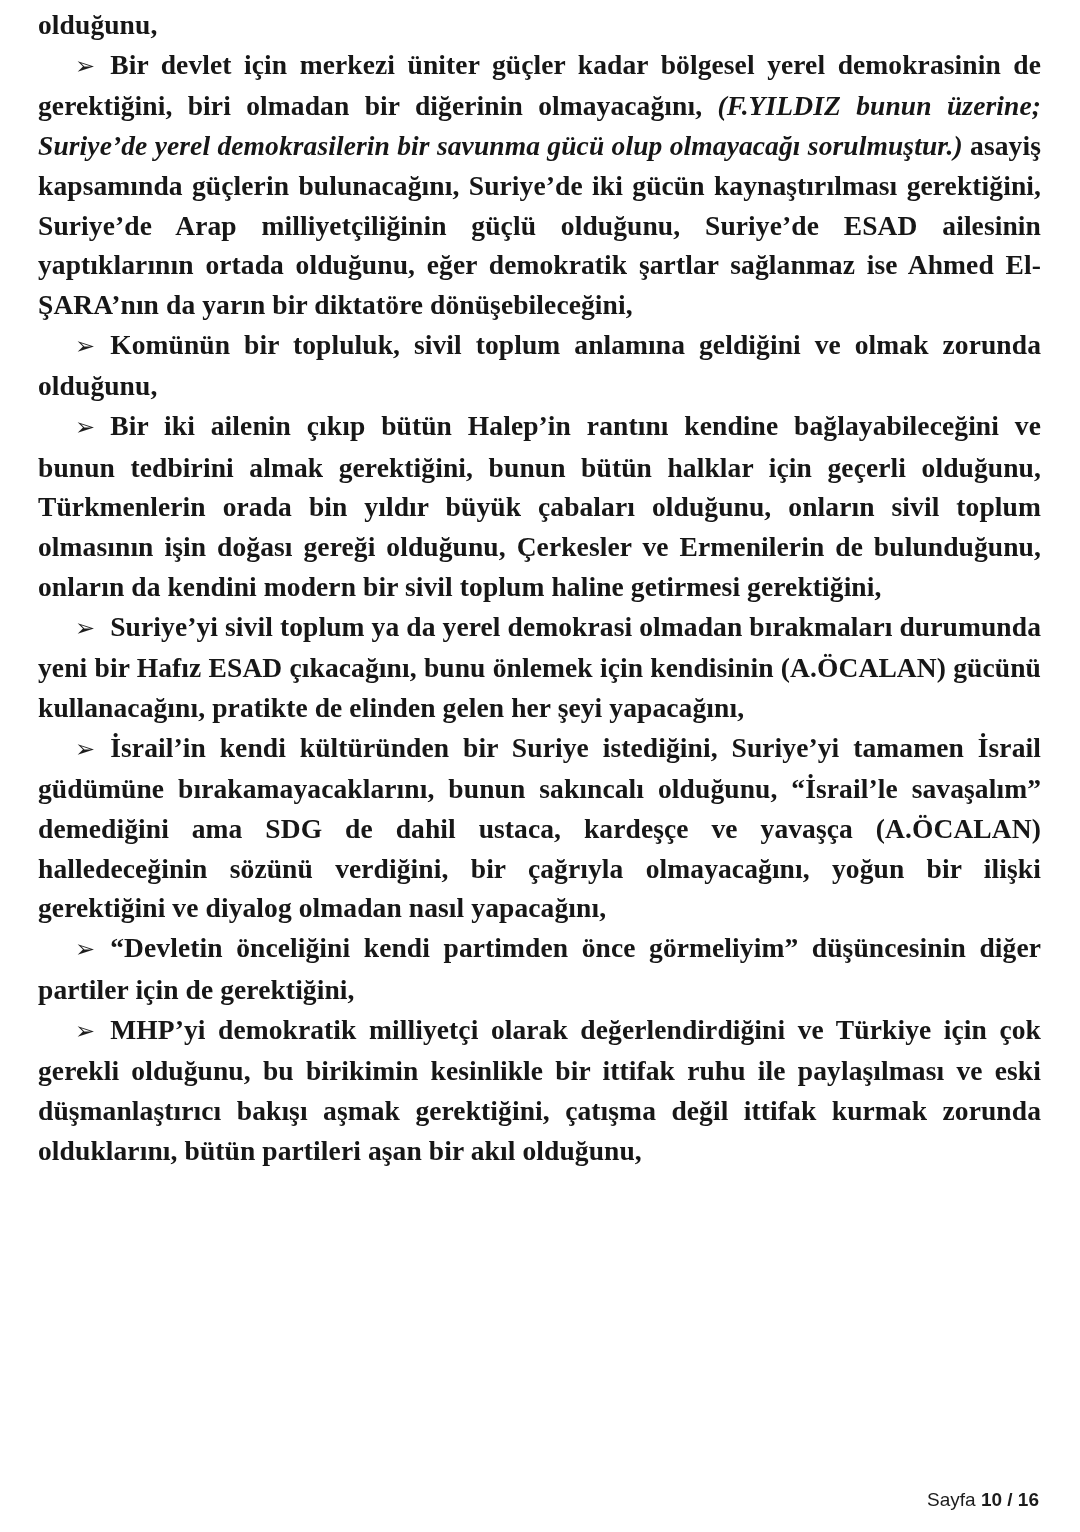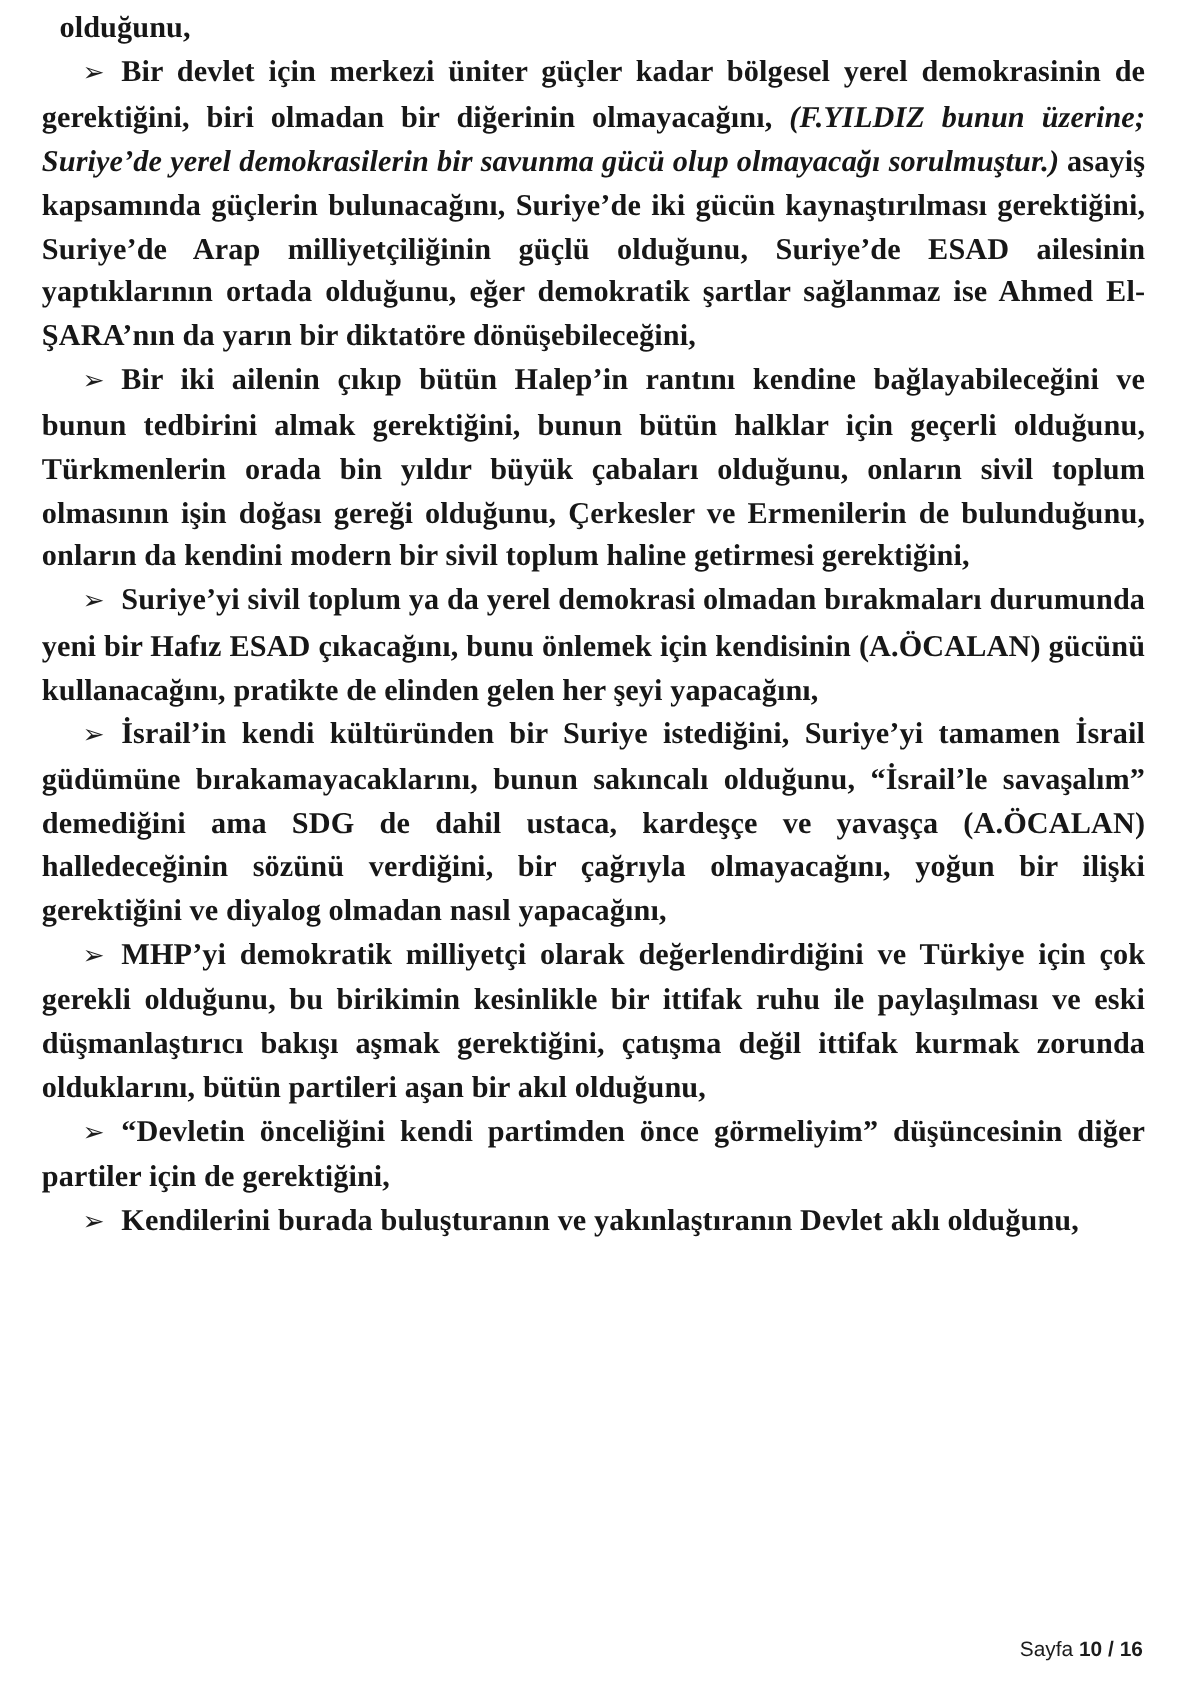--- a/index.html
+++ b/index.html
@@ -17,21 +17,21 @@
     width:1003px;
   }
   .para{
     margin:0;
     font-size:27.5px;
     line-height:39.7px;
     text-align:justify;
     letter-spacing:0.1px;
   }
   .para.bullet{ text-indent:37px; }
-  .para.cont{ text-indent:0;margin-left:16px; }
+  .para.cont{ text-indent:0; }
   .para.justify-last{ text-align-last:justify; }
   .bullet-icon{
     font-family:"DejaVu Sans",sans-serif;
     font-weight:400;
     font-style:normal;
     font-size:24px;
     margin-right:15px;
     color:#1d1d1d;
   }
   .r{ font-weight:700; font-style:normal; }
@@ -47,21 +47,21 @@
   }
   .footer .num{ font-weight:700; }
 </style>
 </head>
 <body>
 
 <div class="page">
   <div class="content" id="doc-content">
       <p class="para cont"><span class="b">olduğunu,</span></p>
       <p class="para bullet"><span class="bullet-icon">➢</span><span class="b">Bir devlet için merkezi üniter güçler kadar bölgesel yerel demokrasinin de gerektiğini, biri olmadan bir diğerinin olmayacağını, </span><span class="bi">(F.YILDIZ bunun üzerine; Suriye’de yerel demokrasilerin bir savunma gücü olup olmayacağı sorulmuştur.)</span><span class="b"> asayiş kapsamında güçlerin bulunacağını,</span><span class="r"> Suriye’de iki gücün kaynaştırılması gerektiğini, Suriye’de Arap milliyetçiliğinin güçlü olduğunu, Suriye’de ESAD ailesinin yaptıklarının ortada olduğunu, eğer demokratik şartlar sağlanmaz ise Ahmed El-ŞARA’nın da yarın bir diktatöre dönüşebileceğini,</span></p>
+      <p class="para bullet"><span class="bullet-icon">➢</span><span class="b">Komünün bir topluluk, sivil toplum anlamına geldiğini ve olmak zorunda olduğunu,</span></p>
       <p class="para bullet"><span class="bullet-icon">➢</span><span class="r">Bir iki ailenin çıkıp bütün Halep’in rantını kendine bağlayabileceğini ve bunun tedbirini almak gerektiğini, bunun bütün halklar için geçerli olduğunu, Türkmenlerin orada bin yıldır büyük çabaları olduğunu, onların sivil toplum olmasının işin doğası gereği olduğunu, Çerkesler ve Ermenilerin de bulunduğunu, onların da kendini modern bir sivil toplum haline getirmesi gerektiğini,</span></p>
       <p class="para bullet"><span class="bullet-icon">➢</span><span class="b">Suriye’yi sivil toplum ya da yerel demokrasi olmadan bırakmaları durumunda yeni bir Hafız ESAD çıkacağını, bunu önlemek için kendisinin (A.ÖCALAN) gücünü kullanacağını, pratikte de elinden gelen her şeyi yapacağını,</span></p>
       <p class="para bullet"><span class="bullet-icon">➢</span><span class="b">İsrail’in kendi kültüründen bir Suriye istediğini, Suriye’yi tamamen İsrail güdümüne bırakamayacaklarını, bunun sakıncalı olduğunu, “İsrail’le savaşalım” demediğini ama SDG de dahil ustaca, kardeşçe ve yavaşça (A.ÖCALAN) halledeceğinin sözünü verdiğini, bir çağrıyla olmayacağını, yoğun bir ilişki gerektiğini ve diyalog olmadan nasıl yapacağını,</span></p>
+      <p class="para bullet"><span class="bullet-icon">➢</span><span class="b">“Devletin önceliğini kendi partimden önce görmeliyim” düşüncesinin diğer partiler için de gerektiğini,</span></p>
       <p class="para bullet"><span class="bullet-icon">➢</span><span class="r">MHP’yi demokratik milliyetçi olarak değerlendirdiğini ve Türkiye için çok gerekli olduğunu, bu birikimin kesinlikle bir ittifak ruhu ile paylaşılması ve eski düşmanlaştırıcı bakışı aşmak gerektiğini, çatışma değil ittifak kurmak zorunda olduklarını, bütün partileri aşan bir akıl olduğunu,</span></p>
-      <p class="para bullet"><span class="bullet-icon">➢</span><span class="b">“Devletin önceliğini kendi partimden önce görmeliyim” düşüncesinin diğer partiler için de gerektiğini,</span></p>
-      <p class="para bullet"><span class="bullet-icon">➢</span><span class="r">Kendilerini burada buluşturanın ve yakınlaştıranın Devlet aklı olduğunu,</span></p>
     </div>
   <div class="footer"><span>Sayfa </span><span class="num">10 / 16</span></div>
 </div>
 
 </body></html>

